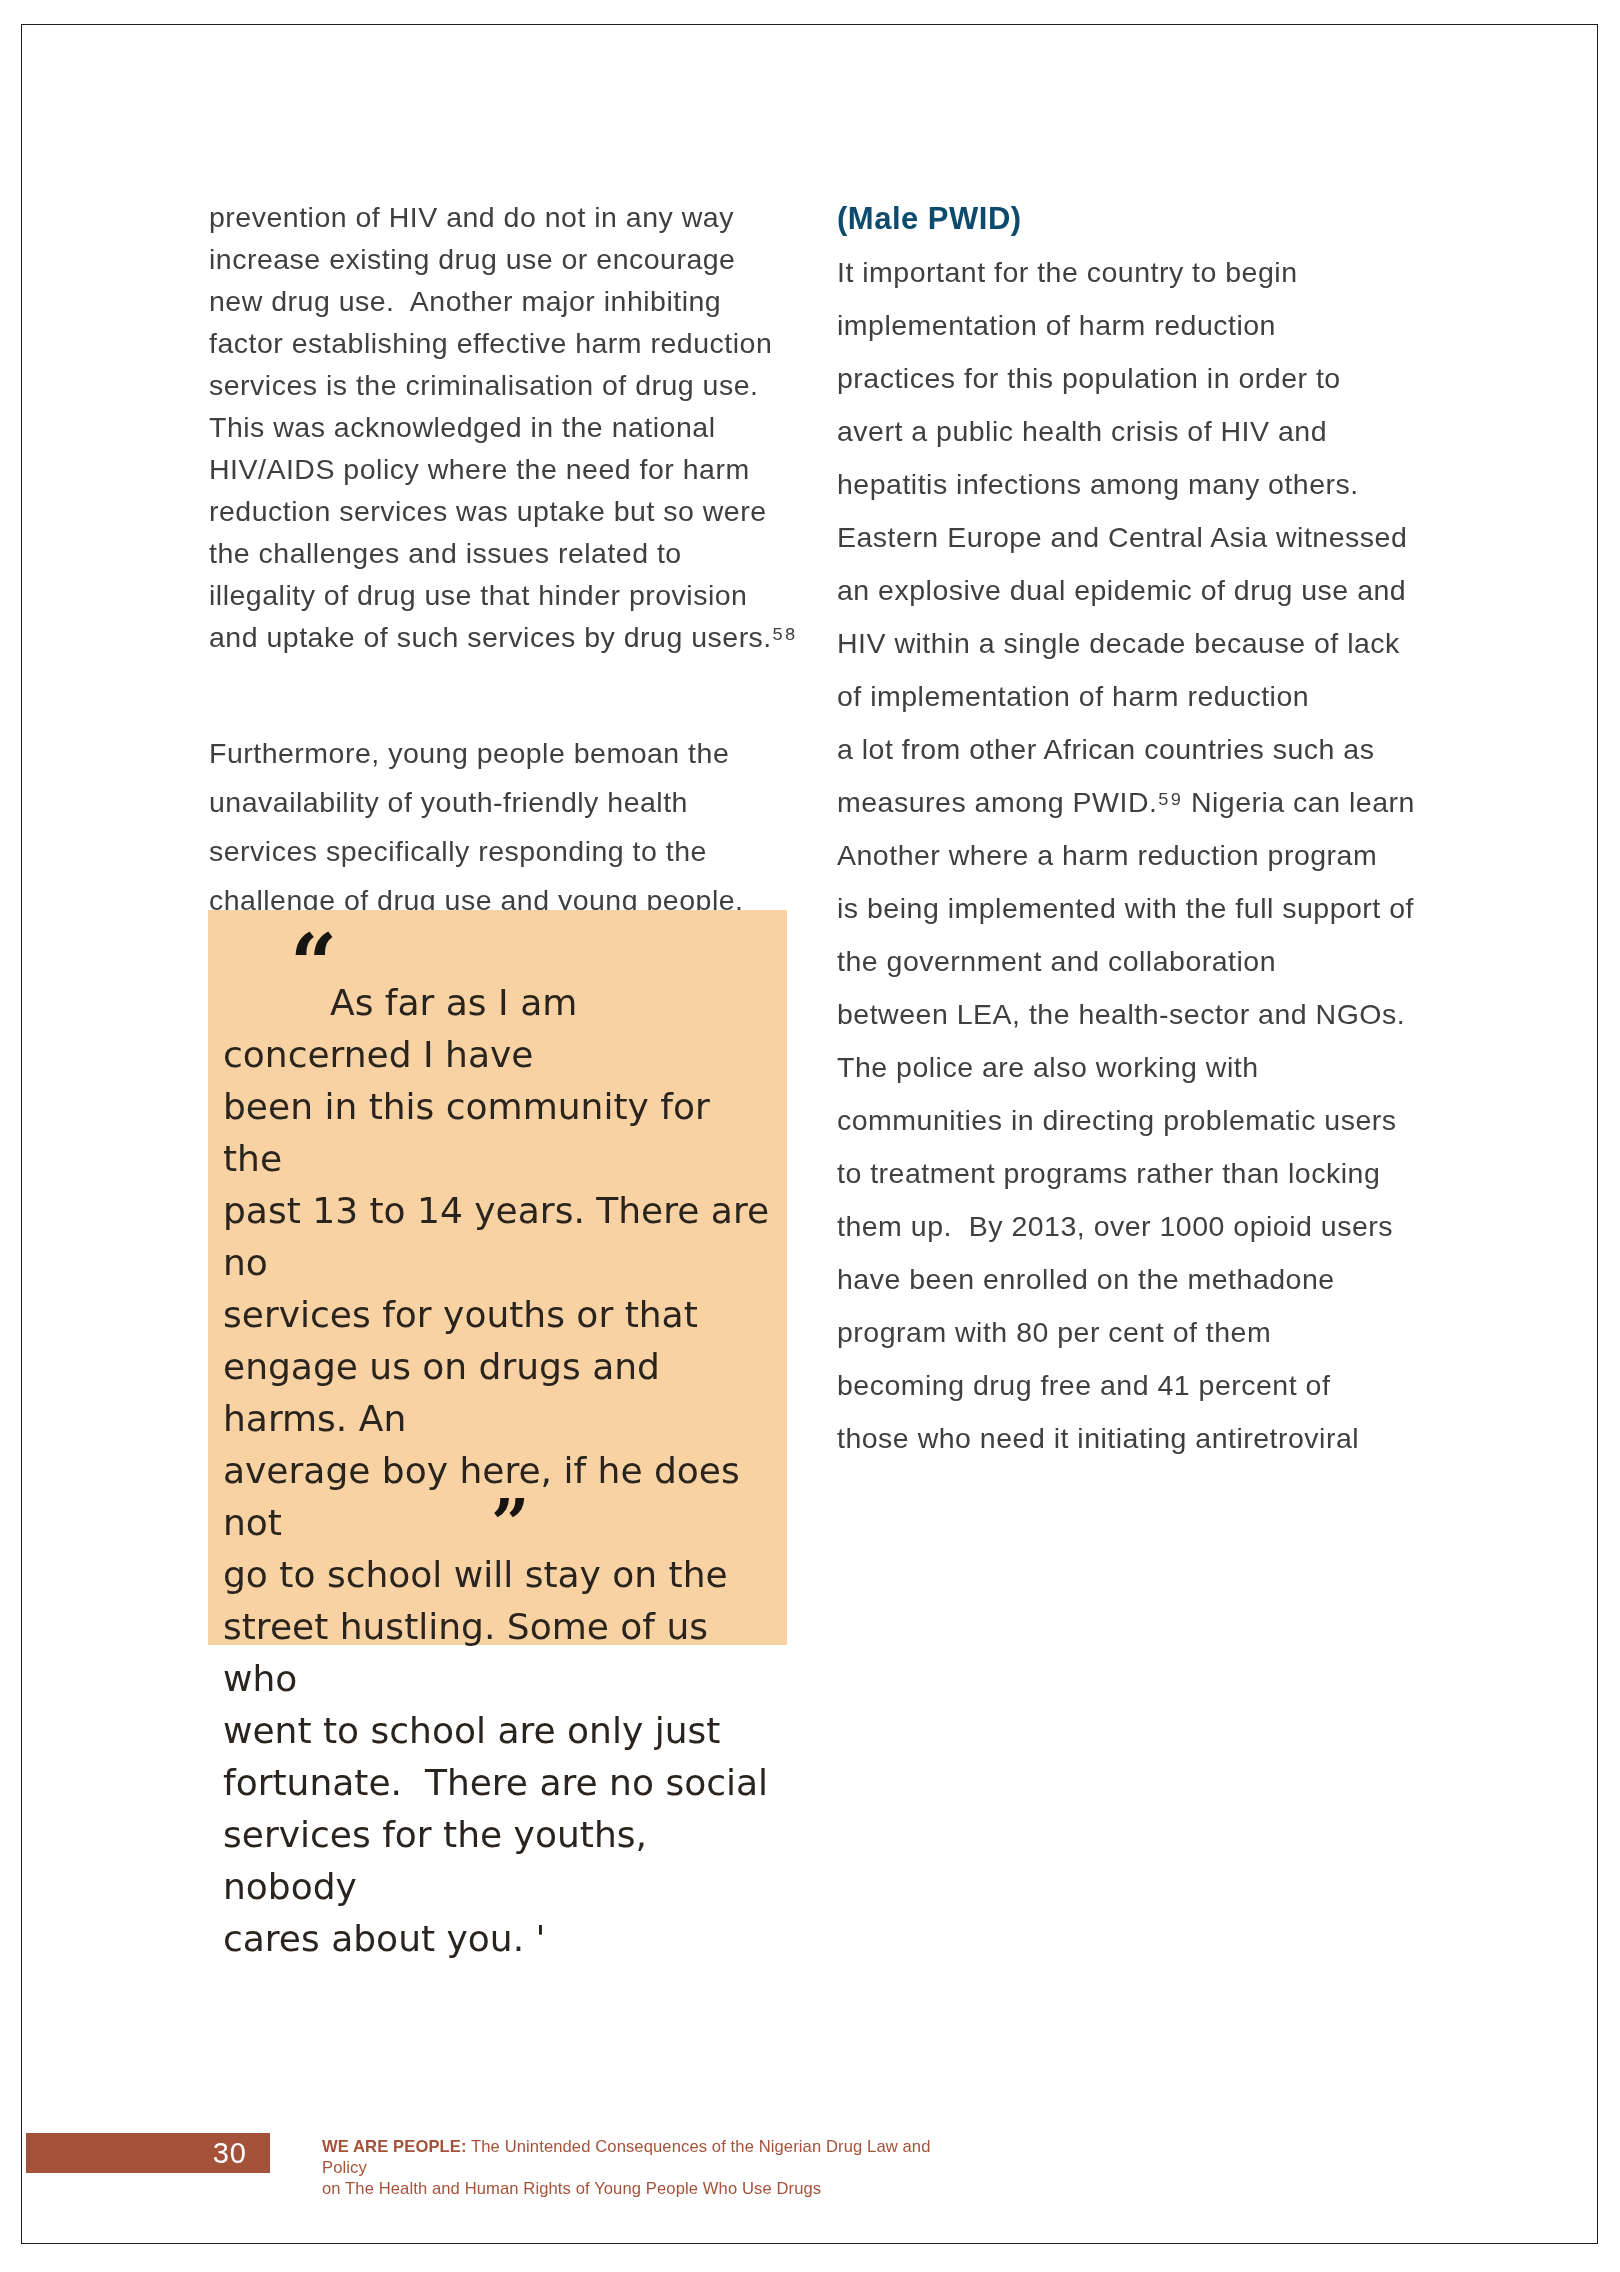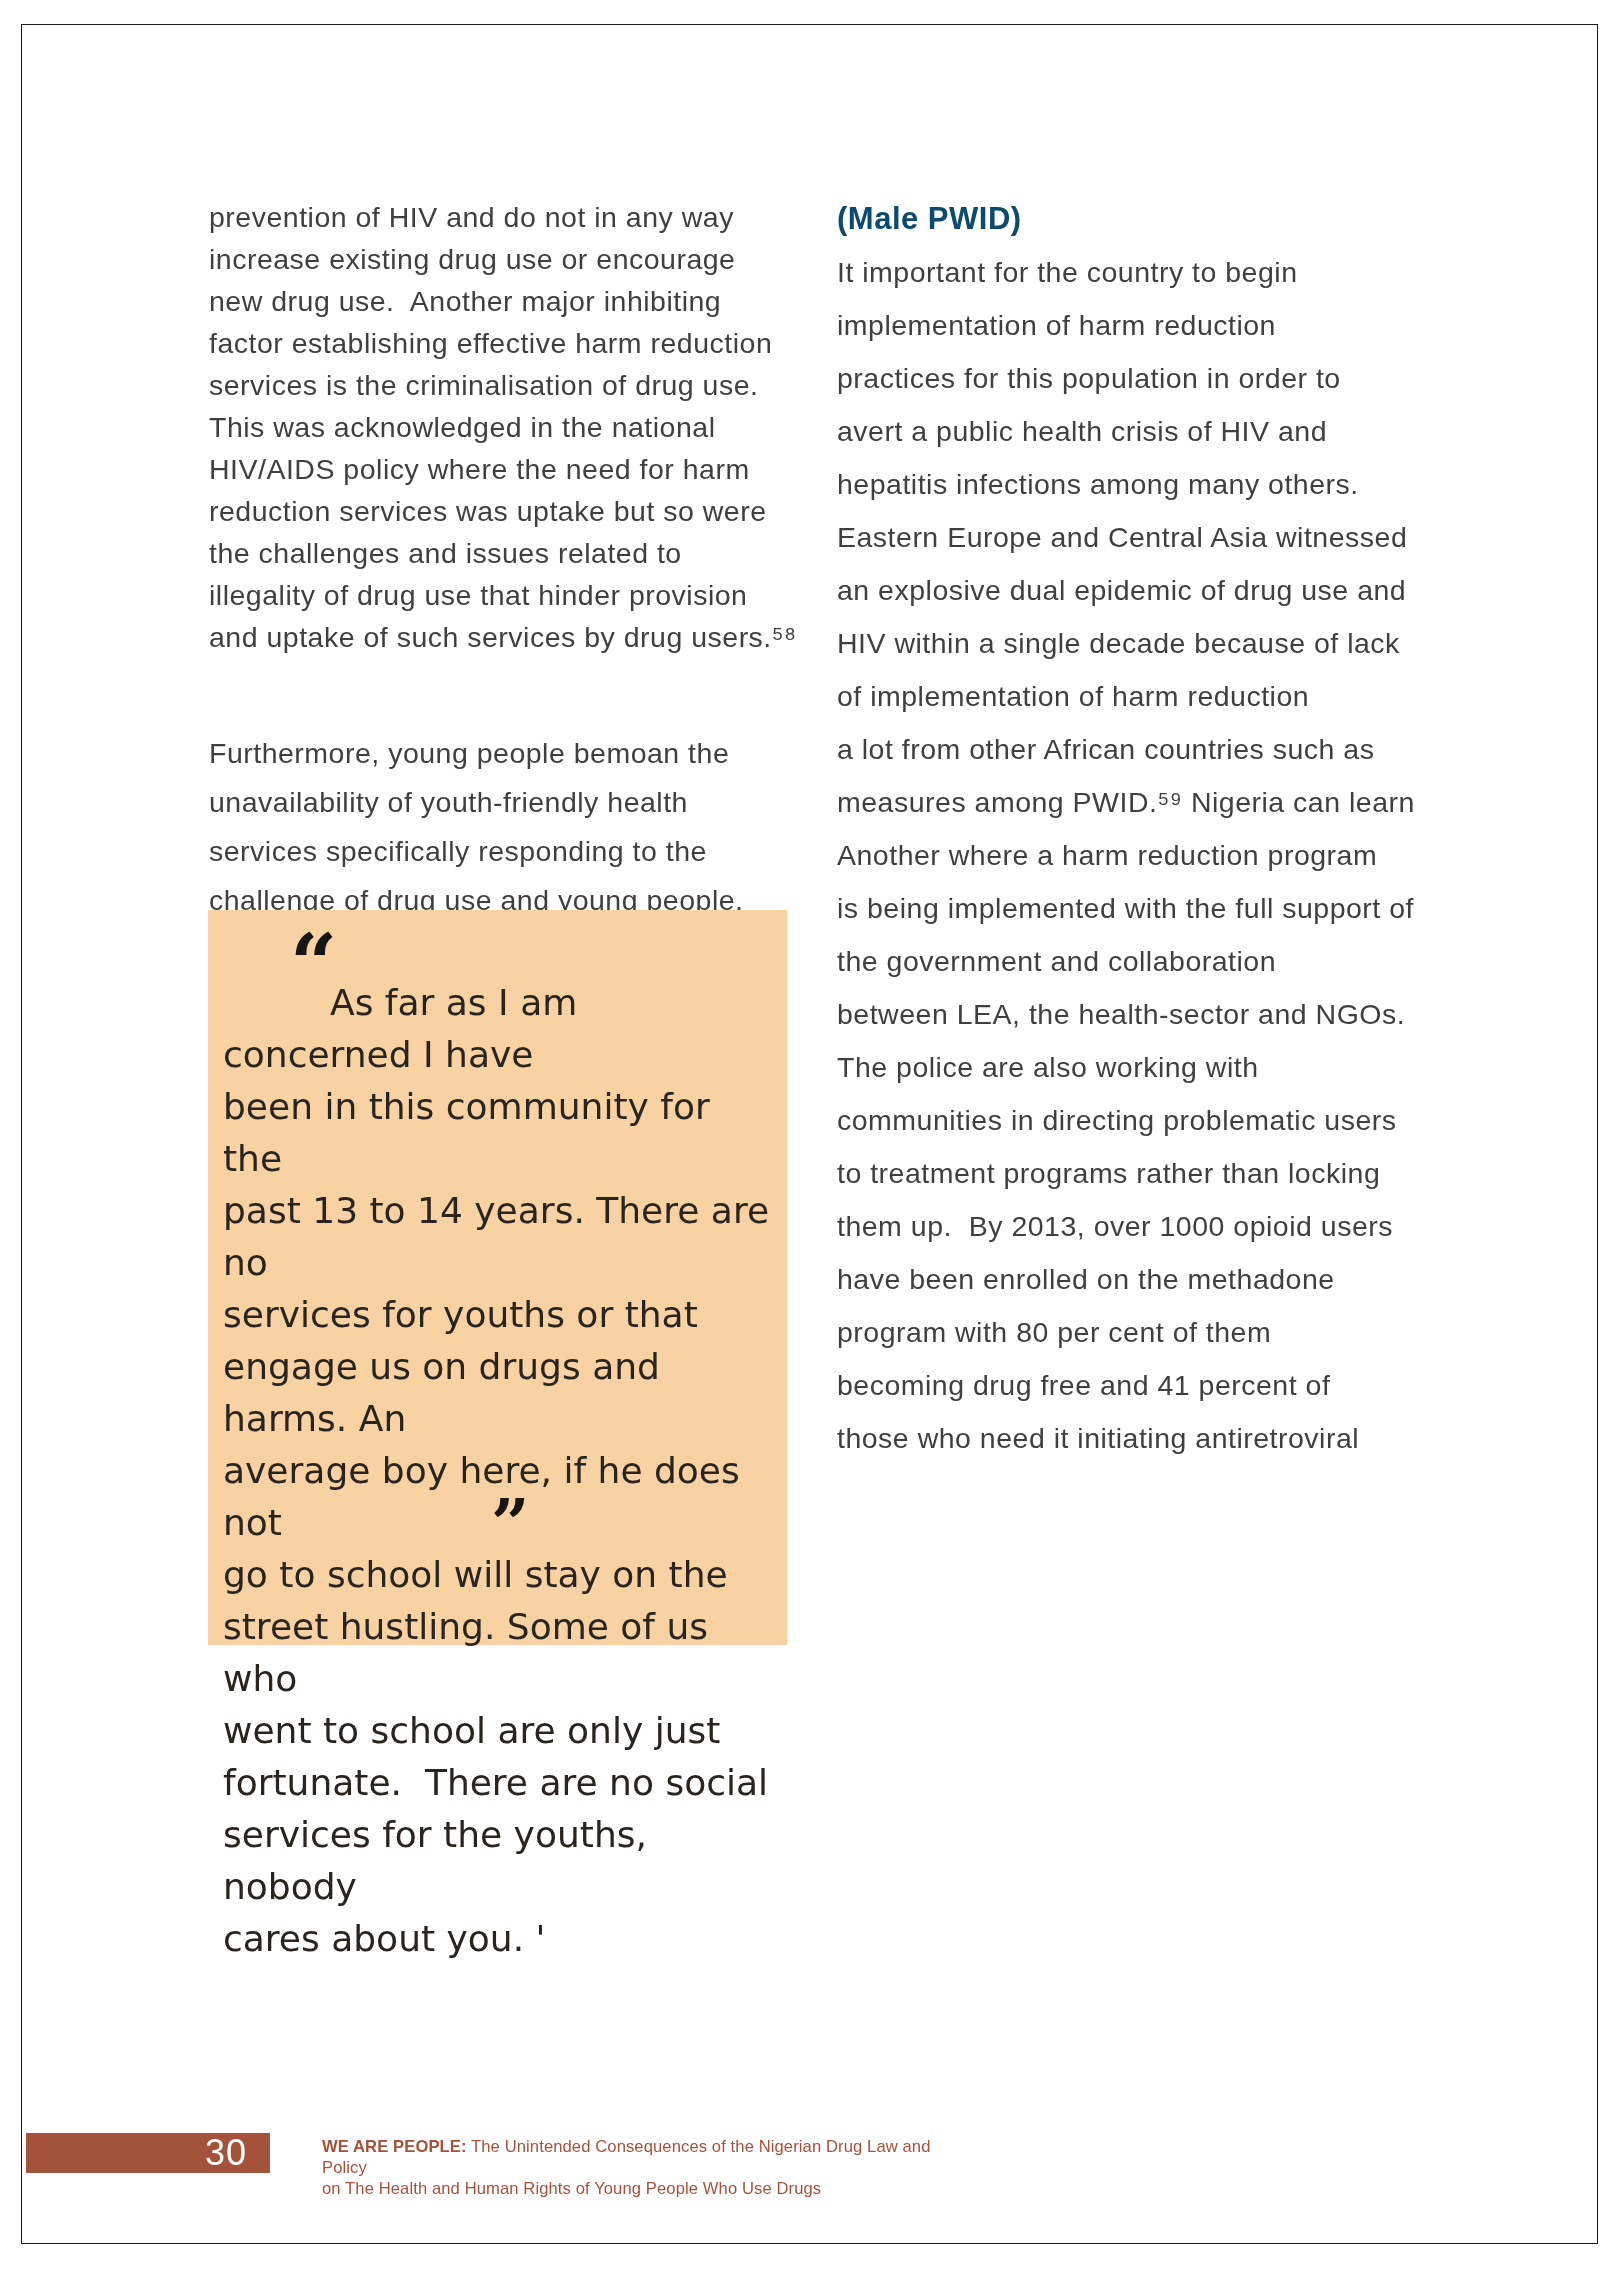--- a/index.html
+++ b/index.html
@@ -57,21 +57,21 @@
     font-family:"DejaVu Serif", serif; font-weight:bold;
     font-size:67px; line-height:67px; color:#171512;
   }
 
   
   .footer-bar {
     position:absolute; left:26px; top:2133px; width:244px; height:40px;
     display:flex; align-items:center; justify-content:flex-end;
     padding-right:23px; box-sizing:border-box;
   }
-  .footer-page-number { color:#ffffff; font-size:36px; letter-spacing:1px; }
+  .footer-page-number { color:#ffffff; font-size:29px; letter-spacing:1px; }
   .footer-title {
     position:absolute; left:281px; top:2136px; width:618px;
     font-size:16.6px; line-height:21px; letter-spacing:0.1px;margin-left:41px;
   }
   .footer-title .bold { font-weight:bold; }
 </style>
 </head>
 <body>
 
 <div class="page">

